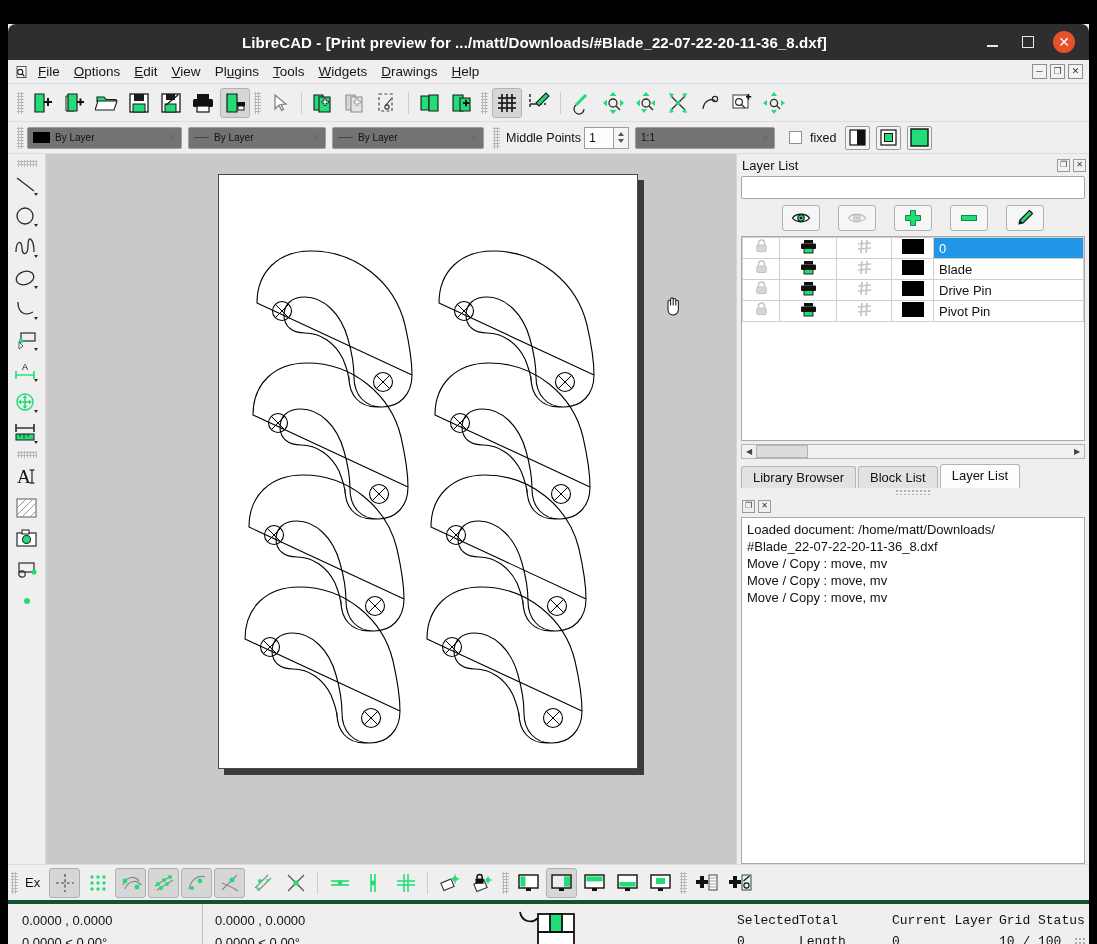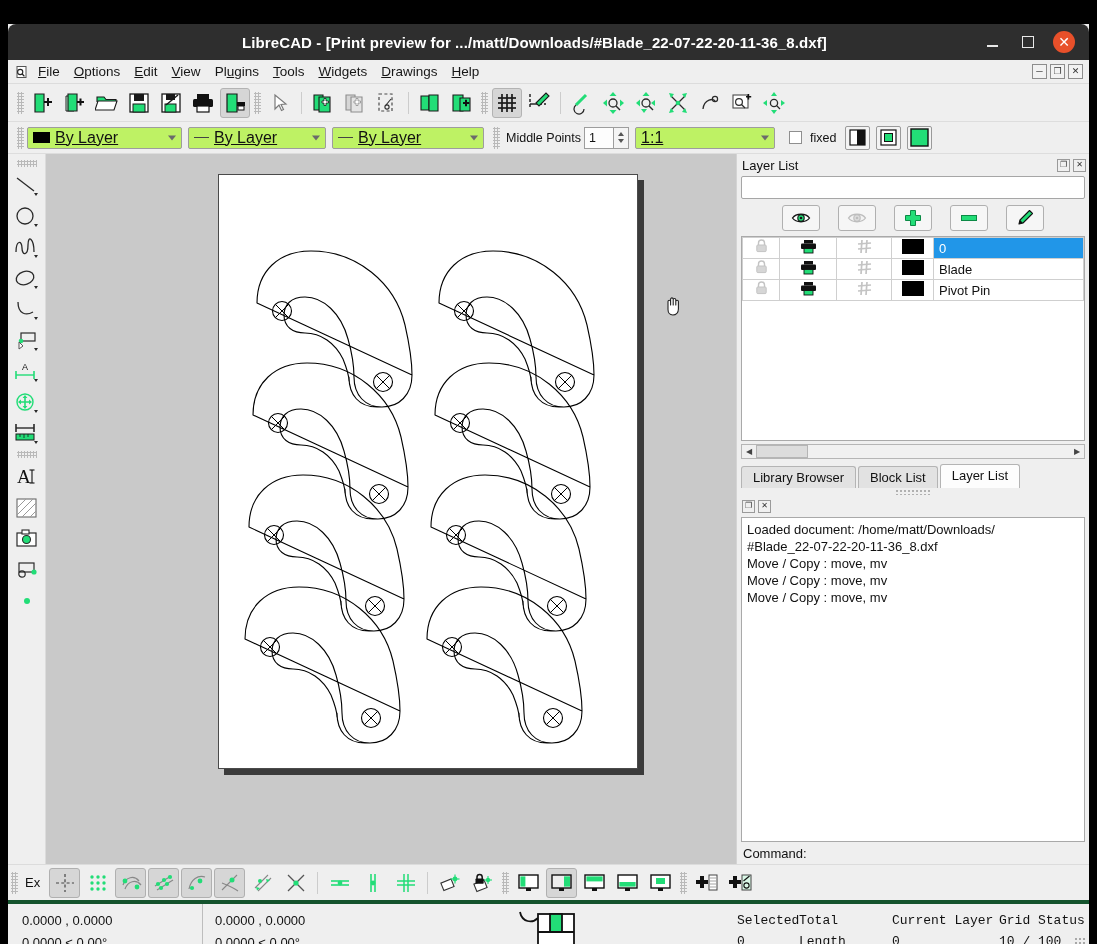--- a/index.html
+++ b/index.html
@@ -92,23 +92,23 @@
   .tbtn {
     width: 30px; height: 30px; margin: 0 1px;
     display: flex; align-items: center; justify-content: center;
     border: 1px solid transparent; border-radius: 3px;
     flex: 0 0 auto;
   }
   .tbtn.on { background: #d6d6d6; border-color: #b3b3b3; }
 
   
   .combo {
-    height: 22px; background: #bef264; border: 1px solid #9d9d9d; border-radius: 2px;
-    display: flex; align-items: center; font-size: 16px; color: #111;
-    padding-left: 5px; margin-right: 6px; position: relative; text-decoration: underline;
+    height: 22px; background: #737373; border: 1px solid #9d9d9d; border-radius: 2px;
+    display: flex; align-items: center; font-size: 10px; color: #111;
+    padding-left: 5px; margin-right: 6px; position: relative;
   }
   .combo .arrow {
     position: absolute; right: 5px; top: 50%; transform: translateY(-50%);
     border-left: 4px solid transparent; border-right: 4px solid transparent;
     border-top: 5px solid #6b6b6b;
   }
   .combo .swatch { width: 17px; height: 11px; background: #000; margin-right: 5px; }
   .combo .dash { width: 15px; height: 0; border-top: 1.6px solid #444; margin-right: 5px; }
   .spin {
     height: 22px; width: 30px; background: #fdfdfd; border: 1px solid #9d9d9d;
@@ -828,20 +828,47 @@
                   <svg width="15" height="15" viewBox="0 0 15 15">
                       <g stroke="#c4c4c4" stroke-width="1.7">
                         <line x1="5" y1="1" x2="4" y2="14"></line>
                         <line x1="10" y1="1" x2="9" y2="14"></line>
                         <line x1="1" y1="5" x2="14" y2="4"></line>
                         <line x1="1" y1="10" x2="14" y2="9"></line>
                       </g>
                     </svg>
                 </td>
                 <td class="c-col"><span class="colswatch"></span></td>
+                <td class="name">Drive Pin</td>
+              </tr>
+              <tr>
+                <td class="c-lock">
+                  <svg width="13" height="14" viewBox="0 0 13 14">
+                      <path d="M3.5 6 V4 a3 3 0 0 1 6 0 V6" fill="none" stroke="#c4c4c4" stroke-width="1.4"></path>
+                      <rect x="1.8" y="6" width="9.4" height="6.6" rx="1" fill="#d6d6d6" stroke="#c4c4c4" stroke-width="1"></rect>
+                    </svg>
+                </td>
+                <td class="c-print">
+                  <svg width="17" height="15" viewBox="0 0 17 15">
+                      <rect x="4" y="1" width="9" height="3.5" fill="#111"></rect>
+                      <rect x="1" y="4.5" width="15" height="5.5" rx="1" fill="#111"></rect>
+                      <rect x="4" y="9.5" width="9" height="4.5" fill="#22dd77" stroke="#111" stroke-width="0.9"></rect>
+                    </svg>
+                </td>
+                <td class="c-cons">
+                  <svg width="15" height="15" viewBox="0 0 15 15">
+                      <g stroke="#c4c4c4" stroke-width="1.7">
+                        <line x1="5" y1="1" x2="4" y2="14"></line>
+                        <line x1="10" y1="1" x2="9" y2="14"></line>
+                        <line x1="1" y1="5" x2="14" y2="4"></line>
+                        <line x1="1" y1="10" x2="14" y2="9"></line>
+                      </g>
+                    </svg>
+                </td>
+                <td class="c-col"><span class="colswatch"></span></td>
                 <td class="name">Pivot Pin</td>
               </tr>
             </tbody>
           </table>
         </div>
 
         <div class="hscroll">
           <span class="ar">◀</span>
           <span class="track">
               <span class="thumb"></span>
@@ -862,21 +889,20 @@
         </div>
 
         <div class="cmdbox">
           <div>Loaded document: /home/matt/Downloads/</div>
           <div>#Blade_22-07-22-20-11-36_8.dxf</div>
           <div>Move / Copy : move, mv</div>
           <div>Move / Copy : move, mv</div>
           <div>Move / Copy : move, mv</div>
         </div>
 
-        <div class="cmdprompt">Command:</div>
       </div>
     </div>
 
     <div class="bottomtb">
       <div class="grip"></div>
       <span class="extxt">Ex</span>
 
       <div class="btbtn on">
         <svg width="22" height="22" viewBox="0 0 22 22">
           <line x1="11" y1="2" x2="11" y2="20" stroke="#444" stroke-width="1.2" stroke-dasharray="3 2.3"></line>

